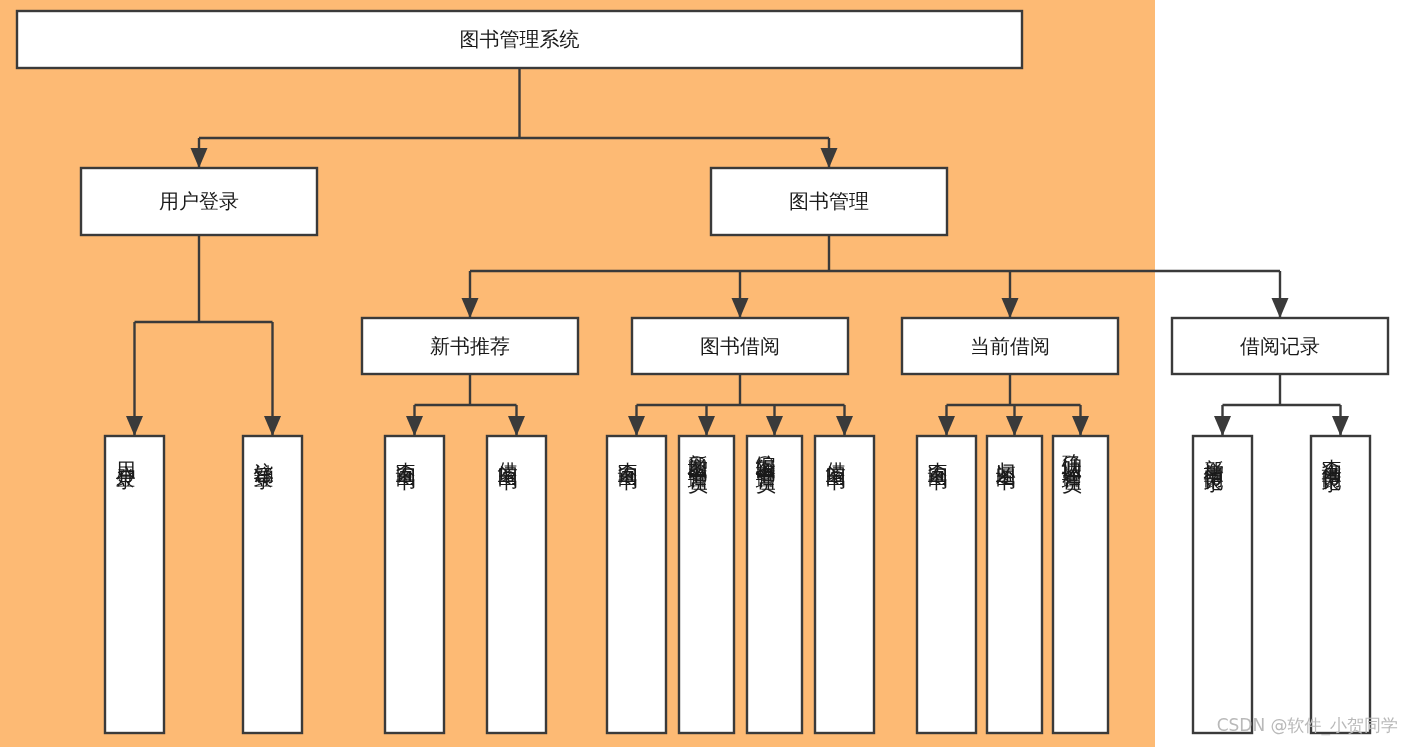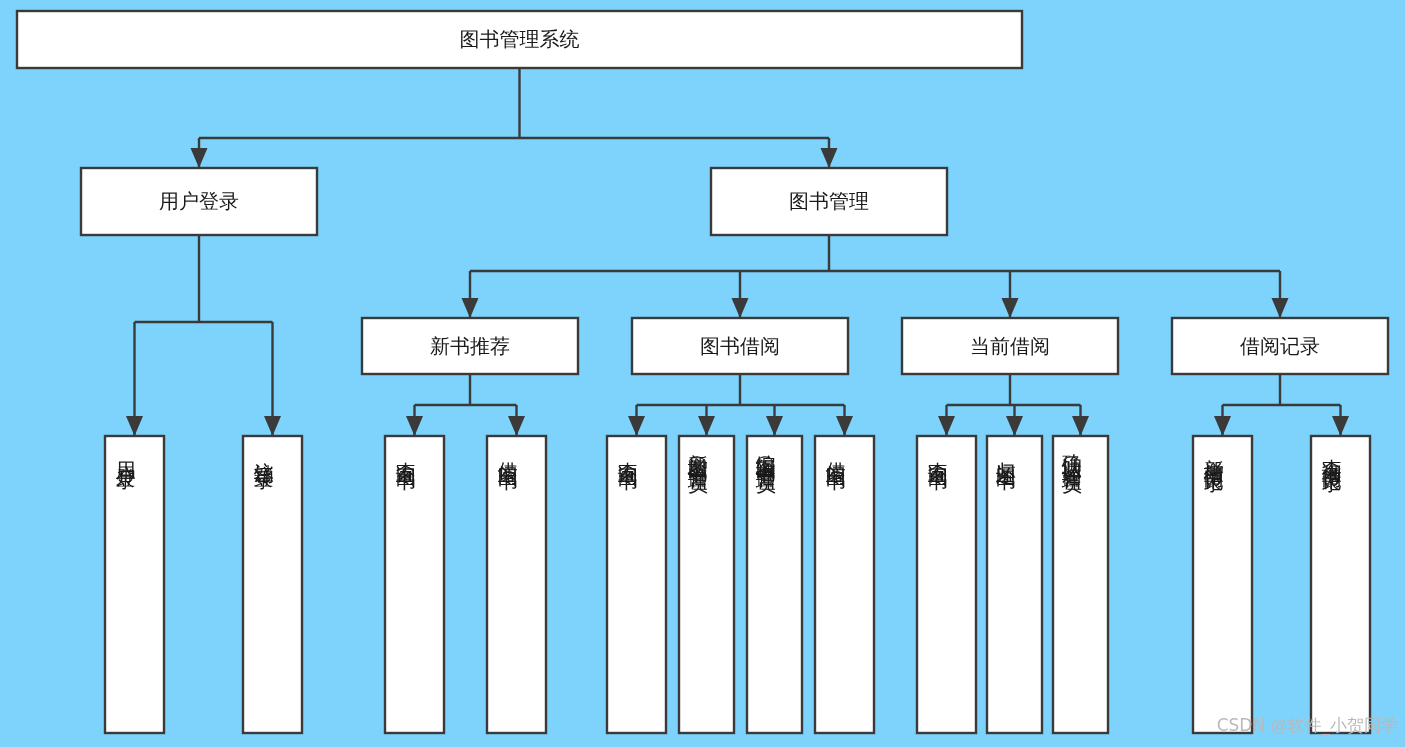--- a/index.html
+++ b/index.html
@@ -8,23 +8,23 @@
     background: #ffffff;
   }
   body {
     width: 1405px;
     height: 747px;
     font-family: "DejaVu Sans", "Liberation Sans", sans-serif;
     overflow: hidden;
   }
   #diagram-root {
     position: relative;
-    width: 1405px;
+    width: 1155px;
     height: 747px;
-    background: #7dd3fc;
+    background: #fdba74;
   }
   svg.diagram-canvas {
     position: absolute;
     top: 0;
     left: 0;
     width: 1405px;
     height: 747px;
     display: block;
   }
   .node-box {

